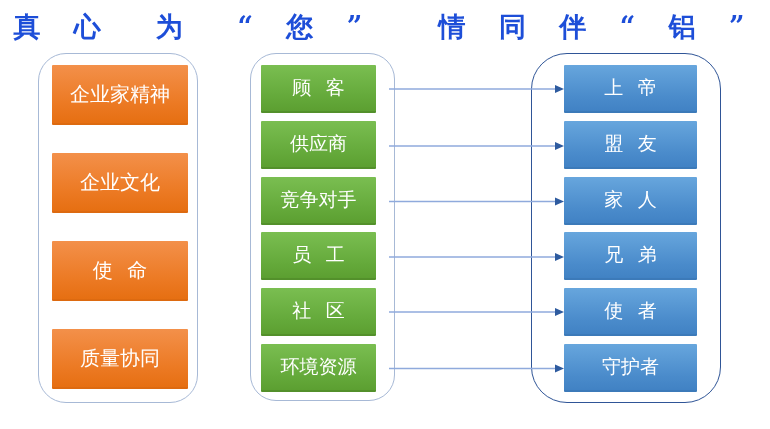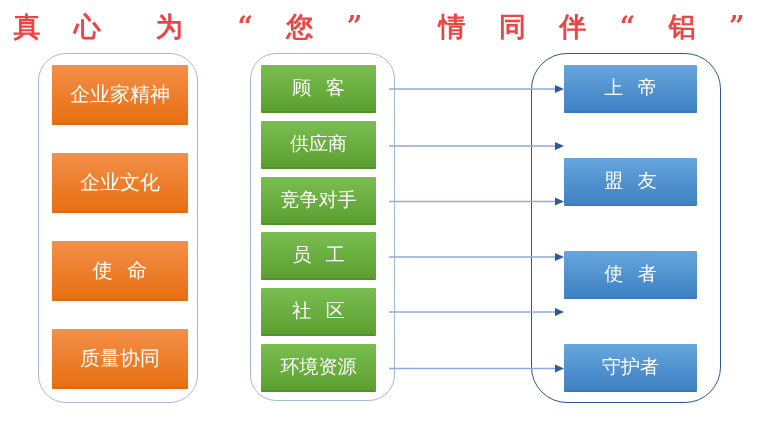--- a/index.html
+++ b/index.html
@@ -12,21 +12,21 @@
   }
   .page { position: absolute; inset: 0; }
 
   .title {
     position: absolute;
     top: 9px; left: 0; right: 0;
     text-align: center;
     font-family: "DejaVu Serif", "Liberation Serif", serif;
     font-weight: 700;
     font-size: 27px;
-    color: #ef4444;
+    color: #1d4ed8;
     letter-spacing: 12px;
     white-space: pre;
   }
 
   .panel {
     position: absolute;
     background: #ffffff;
     box-sizing: border-box;
     display: flex;
     flex-direction: column;
@@ -106,20 +106,22 @@
     <div class="box box-green">供应商</div>
     <div class="box box-green">竞争对手</div>
     <div class="box box-green">员 工</div>
     <div class="box box-green">社 区</div>
     <div class="box box-green">环境资源</div>
   </div>
 
   <div class="panel panel-roles">
     <div class="box box-blue">上 帝</div>
     <div class="box box-blue">盟 友</div>
+    <div class="box box-blue">家 人</div>
+    <div class="box box-blue">兄 弟</div>
     <div class="box box-blue">使 者</div>
     <div class="box box-blue">守护者</div>
   </div>
 
   <svg class="arrows" width="770" height="429" viewBox="0 0 770 429">
     <g>
       <line x1="389" y1="89" x2="555" y2="89" stroke="#8FAADC" stroke-width="1.3"></line>
       <polygon points="555,85 564,89 555,93" fill="#2E5B9F"></polygon>
     </g>
     <g>

